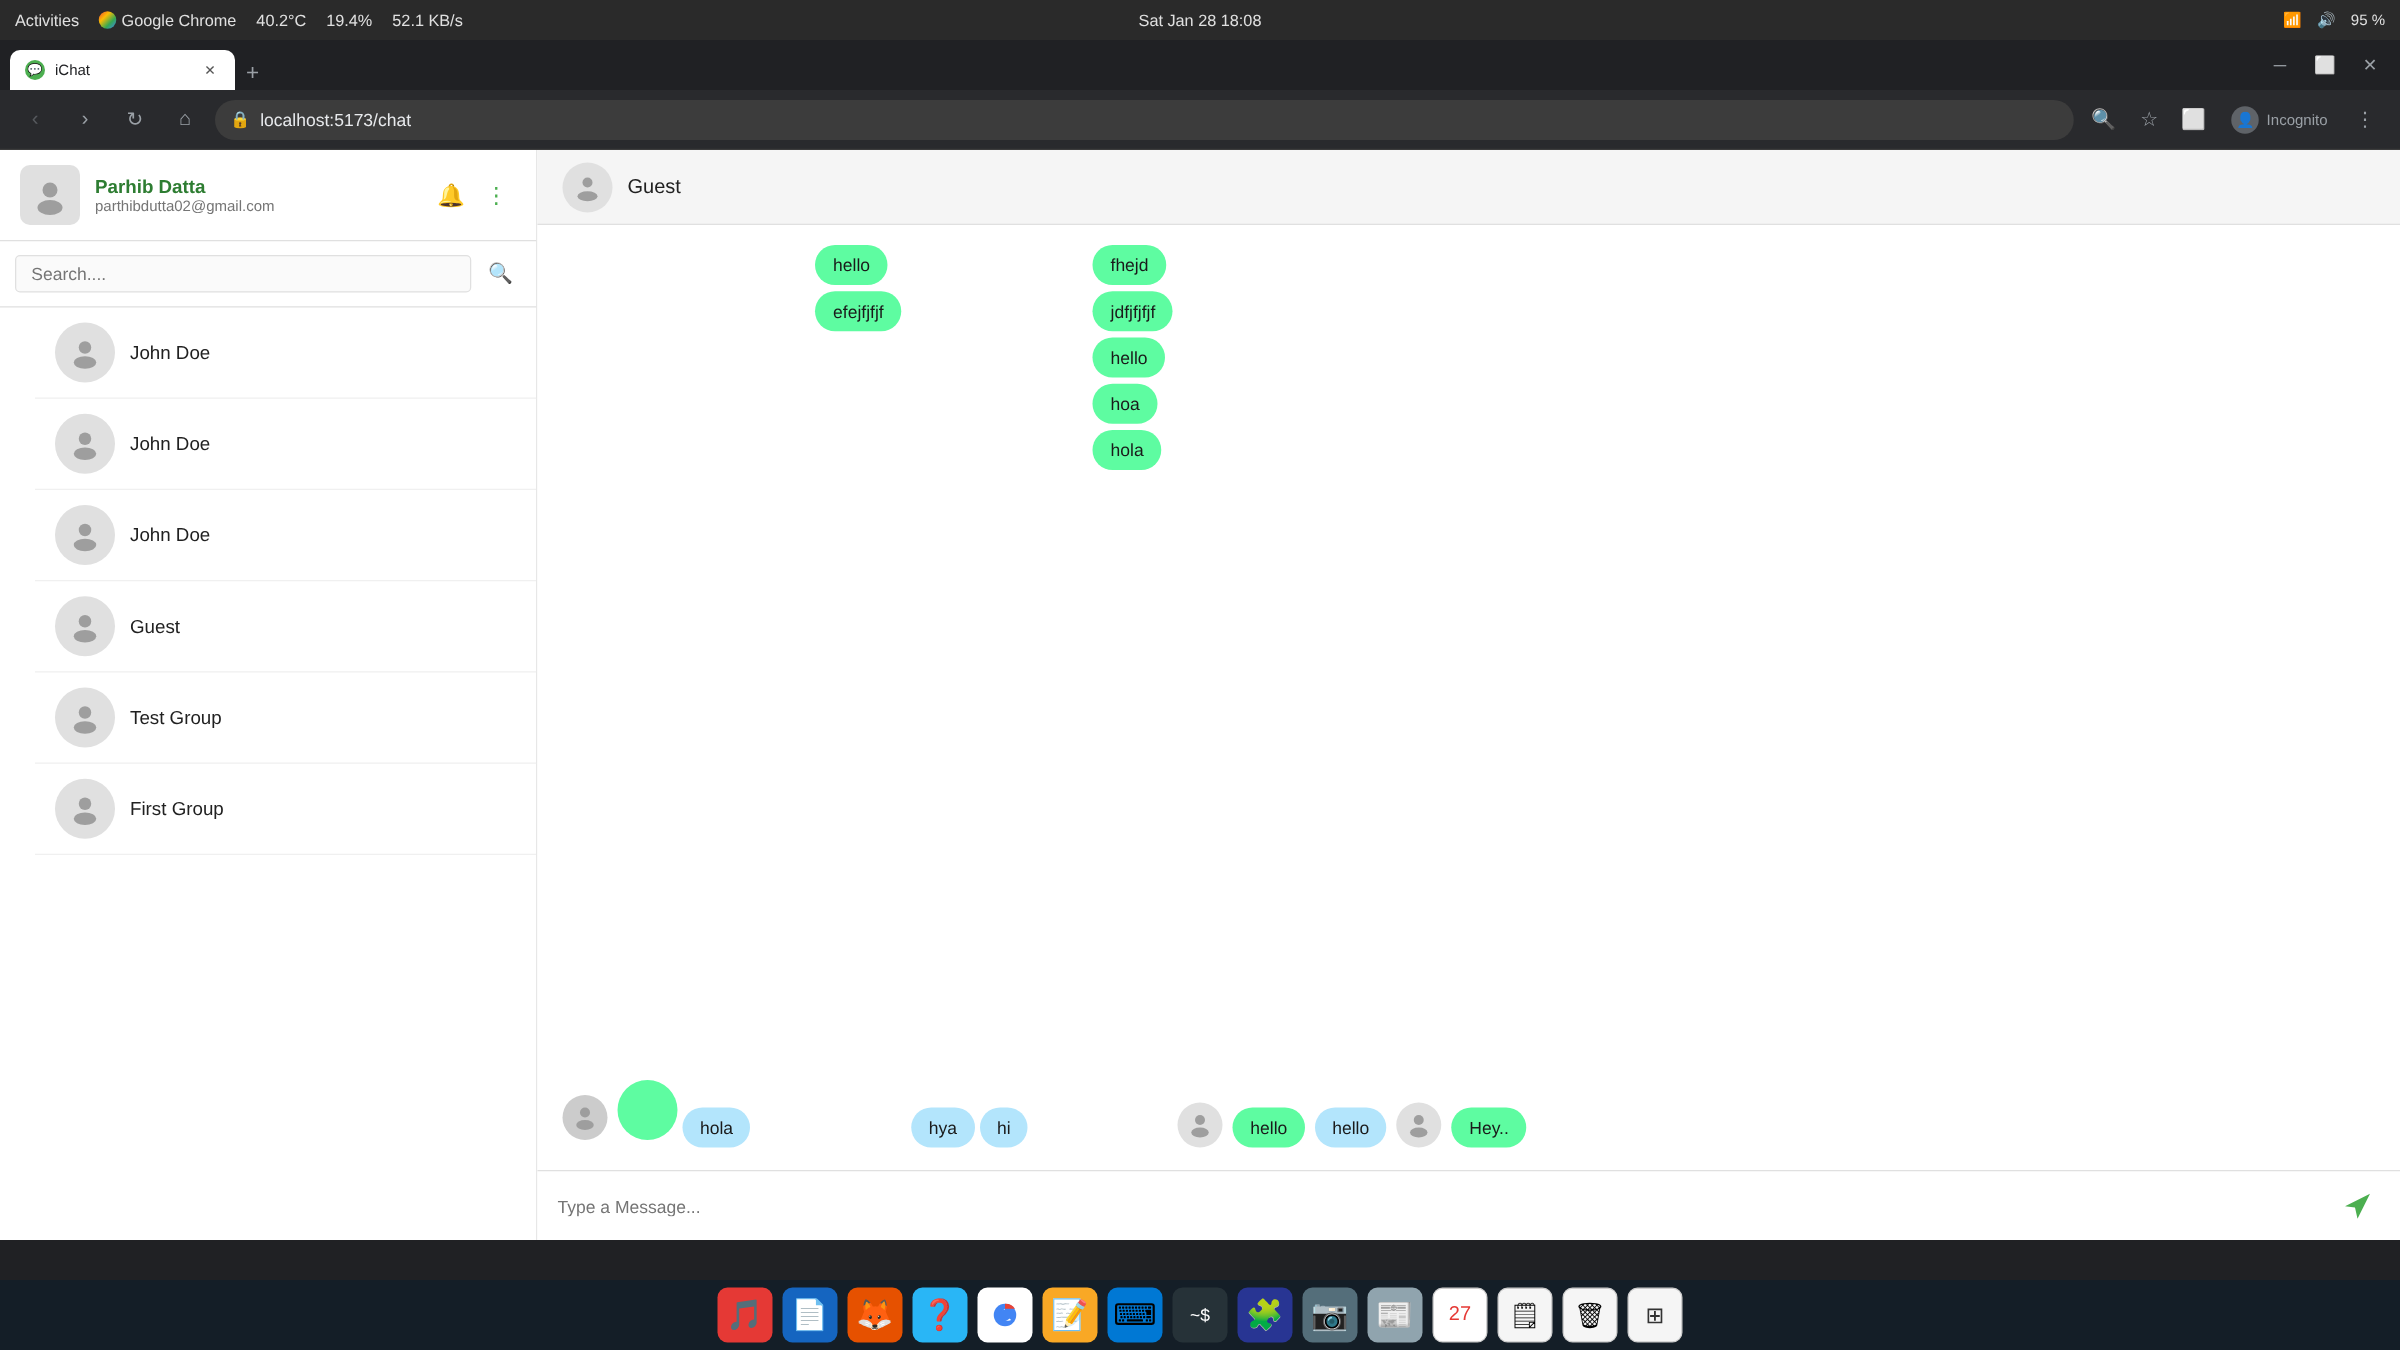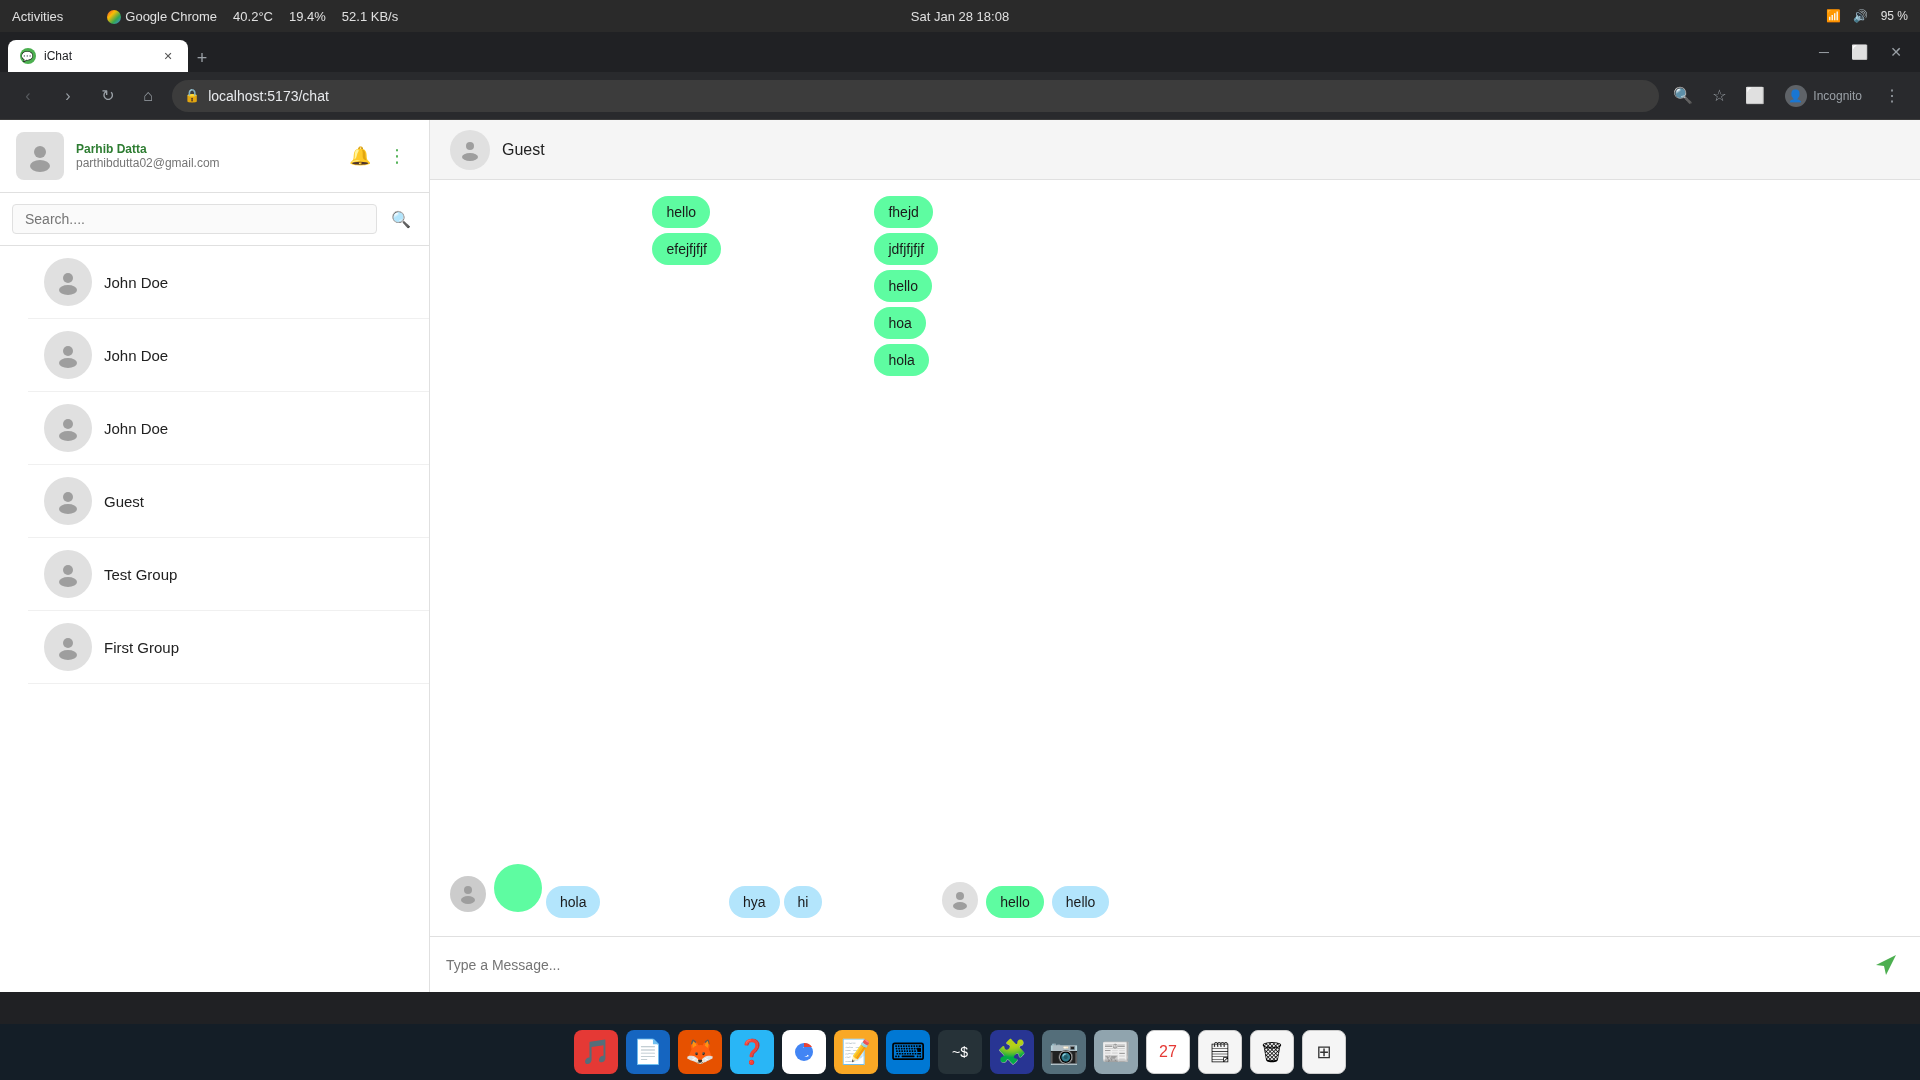--- a/index.html
+++ b/index.html
@@ -153,21 +153,21 @@
       width: 48px; height: 48px;
       background: #e0e0e0;
       border-radius: 8px;
       display: flex; align-items: center; justify-content: center;
       color: #9e9e9e;
       font-size: 20px;
       overflow: hidden;
       flex-shrink: 0;
     }
     .user-info { flex: 1; }
-    .user-name { font-size: 12px; font-weight: 600; color: #2e7d32; }
+    .user-name { font-size: 15px; font-weight: 600; color: #2e7d32; }
     .user-email { font-size: 12px; color: #757575; }
     .header-actions { display: flex; gap: 4px; }
     .header-icon-btn {
       width: 32px; height: 32px;
       display: flex; align-items: center; justify-content: center;
       color: #4CAF50;
       font-size: 18px;
       cursor: pointer;
     }
 
@@ -353,21 +353,21 @@
     .taskbar-icon.calendar { background: #ffffff; border: 1px solid #ccc; color: #333; }
     .taskbar-icon.white { background: #f5f5f5; border: 1px solid #ccc; }
     .msg-spacer { height: 12px; }
   </style>
 </head>
 <body>
 
 <div class="os-topbar">
   <div class="os-topbar-left">
     <span>Activities</span>
-    <span style="display:flex;align-items:flex-end;gap:4px;margin-left:28px;">
+    <span style="display:flex;align-items:flex-start;gap:4px;">
       <span style="width:14px;height:14px;background:linear-gradient(135deg,#EA4335,#FBBC04,#34A853,#4285F4);border-radius:50%;display:inline-block;"></span>
       <span>Google Chrome</span>
     </span>
     <span>40.2°C</span>
     <span>19.4%</span>
     <span>52.1 KB/s</span>
   </div>
   <div class="os-topbar-center">Sat Jan 28  18:08</div>
   <div class="os-topbar-right">
     <span>📶</span>
@@ -578,20 +578,29 @@
         </div>
 
         <div class="msg-spacer"></div>
 
         <div class="message-row sent">
           <div class="bubble sent">hello</div>
         </div>
 
         <div class="msg-spacer"></div>
 
+        <div class="message-row received">
+          <div class="msg-avatar">
+            <svg width="22" height="22" viewBox="0 0 22 22" fill="none">
+              <circle cx="11" cy="7" r="4" fill="#9e9e9e"></circle>
+              <ellipse cx="11" cy="17" rx="7" ry="4" fill="#9e9e9e"></ellipse>
+            </svg>
+          </div>
+          <div class="bubble received">Hey..</div>
+        </div>
       </div>
 
       <div class="chat-input-area">
         <input class="message-input" type="text" placeholder="Type a Message..." style="">
         <div class="send-btn">
           <svg width="24" height="24" viewBox="0 0 24 24" fill="none">
             <path d="M2 12L22 2L12 22L10 13L2 12Z" fill="#4CAF50"></path>
           </svg>
         </div>
       </div>

